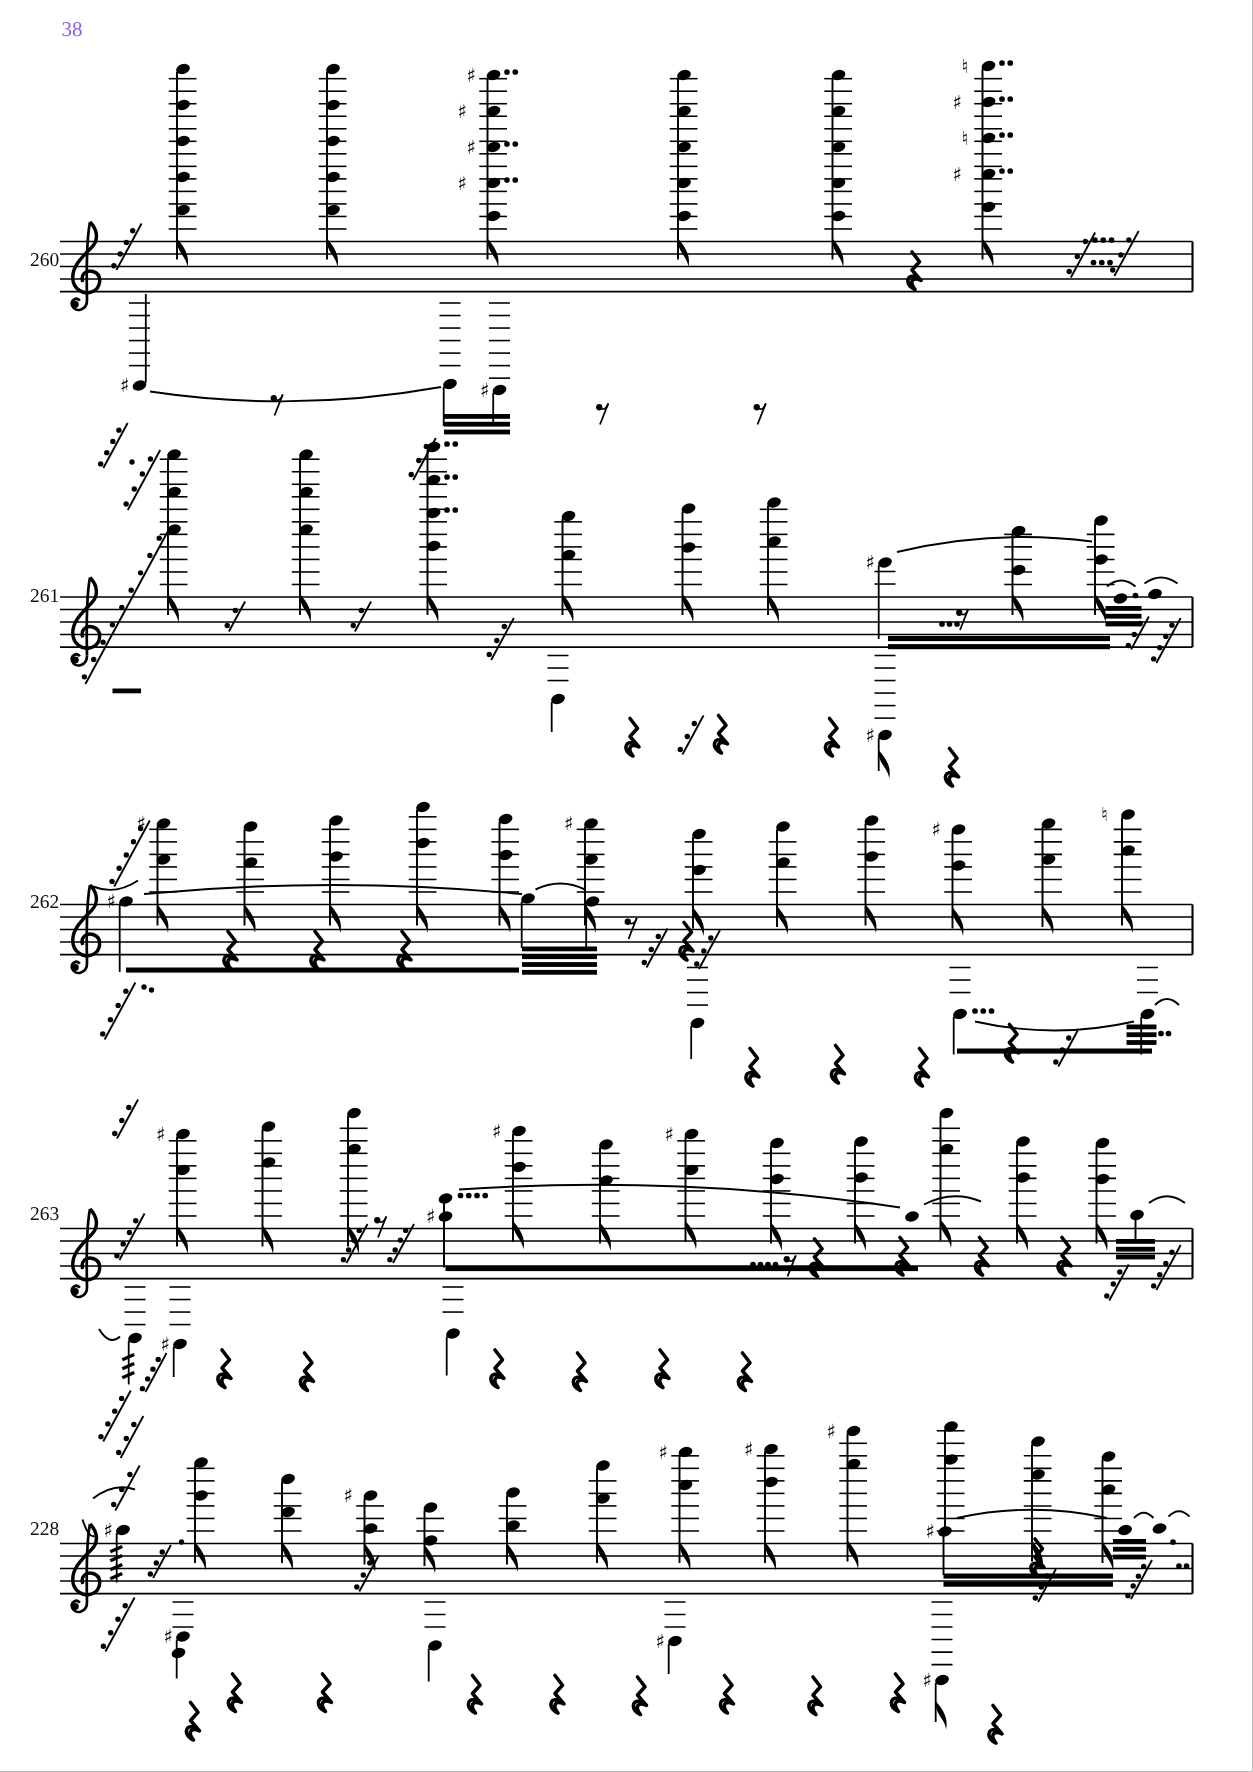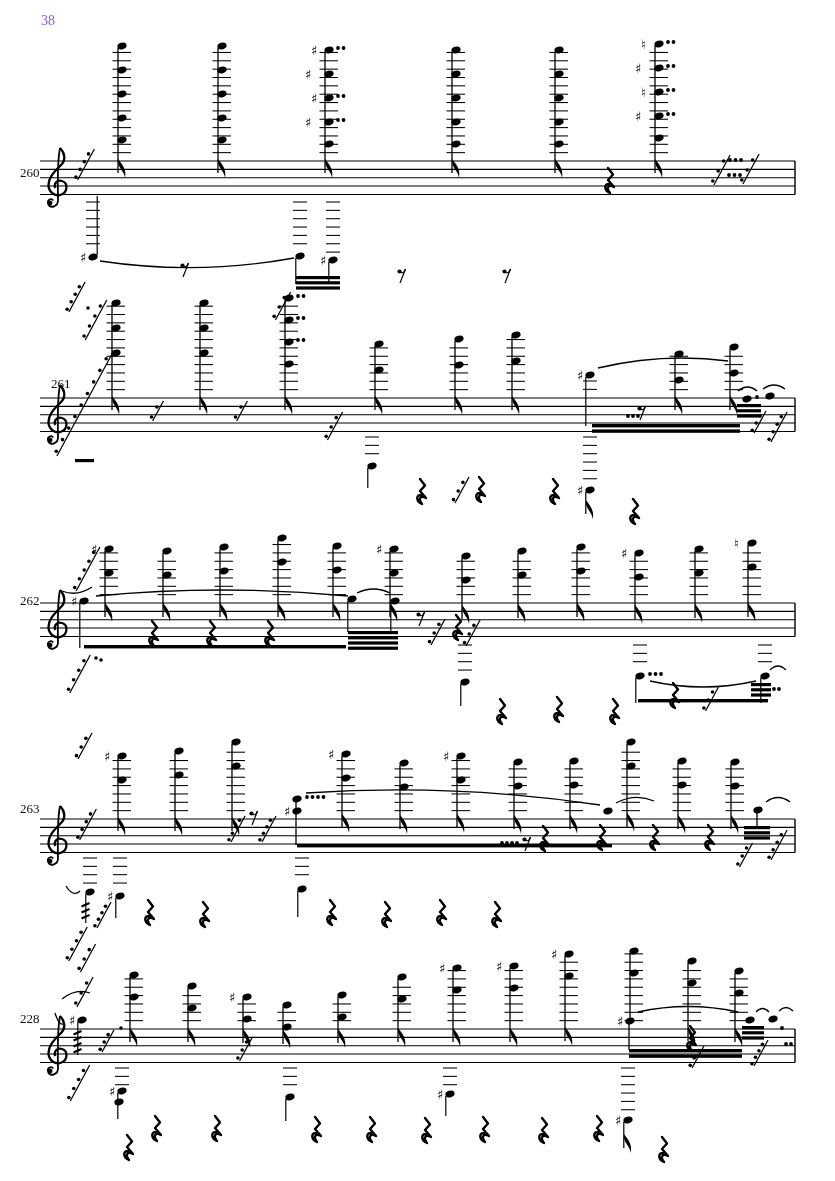--- a/index.html
+++ b/index.html
@@ -1108,17 +1108,17 @@
         <circle cx="758.955" cy="1050.75" r="1.8" fill="#000000"></circle>
         <circle cx="755.445" cy="1057.25" r="1.8" fill="#000000"></circle>
         <circle cx="751.9350000000001" cy="1063.75" r="1.8" fill="#000000"></circle>
         <circle cx="786" cy="1044" r="1.9" fill="#000000"></circle>
         <circle cx="791" cy="1044" r="1.9" fill="#000000"></circle>
         <line x1="795" y1="1029" x2="795" y2="1062.4" stroke="#000000" stroke-width="1.4"></line>
       </g>
     </svg>
   <div class="pagenum">38</div>
   <div class="mnum" id="m0" style="top: 132px; margin-top: 33px;">260</div>
-  <div class="mnum" id="m1" style="top: 376px; margin-left: 31px;">261</div>
+  <div class="mnum" id="m1" style="top: 389px;">261</div>
   <div class="mnum" id="m2" style="top: 593px;">262</div>
   <div class="mnum" id="m3" style="top: 801px; text-align: right;">263</div>
   <div class="mnum" id="m4" style="top: 1011px;">228</div>
 </div>
 
 </body></html>

